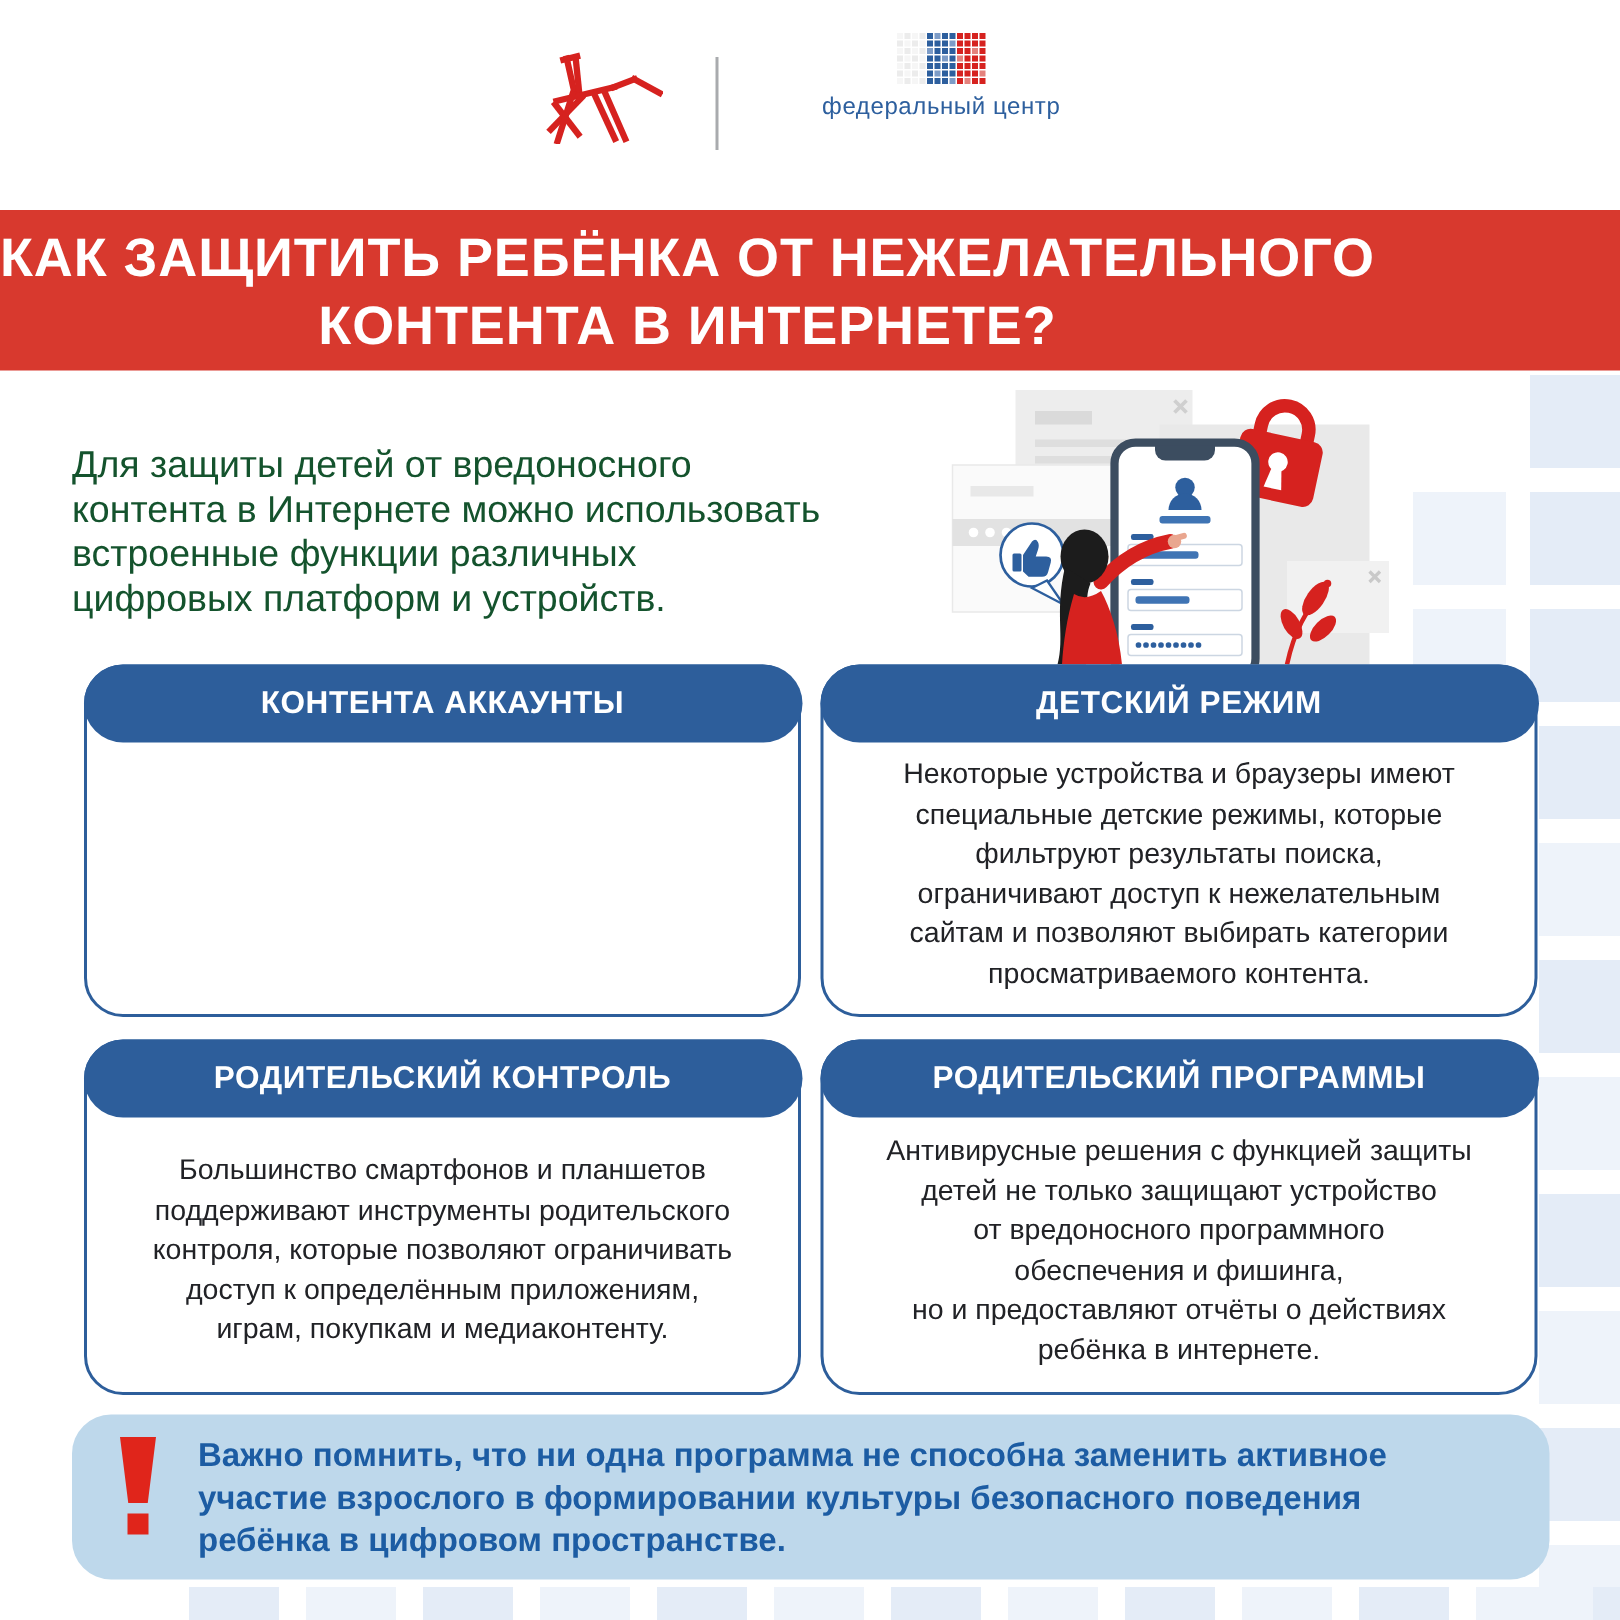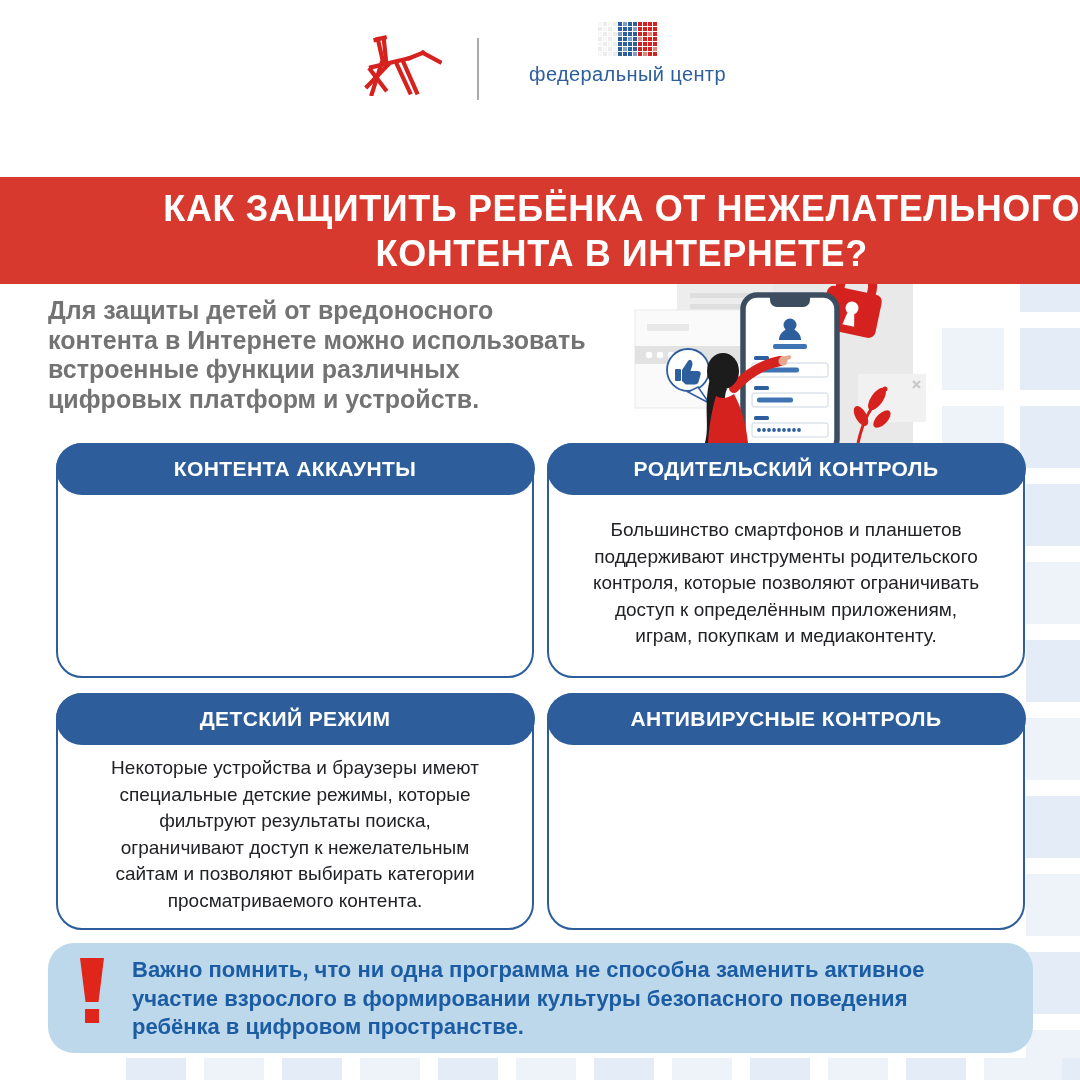--- a/index.html
+++ b/index.html
@@ -9,31 +9,31 @@
   }
   #bg-layer{position:absolute;inset:0;z-index:0;}
   .bg-sq{position:absolute;}
 
   
   .brand-chair{position:absolute;left:358px;top:28px;z-index:2;}
   .brand-divider{position:absolute;left:477px;top:38px;width:2px;height:62px;background:#a9abae;z-index:2;}
   .brand-right{position:absolute;left:505px;top:22px;width:245px;text-align:center;z-index:2;}
   .flag-mosaic{display:grid;grid-template-columns:repeat(12,4px);grid-auto-rows:4px;gap:1px;width:fit-content;margin:0 auto 7px auto;}
   .brand-name{font-size:28px;font-weight:bold;letter-spacing:.6px;color:var(--logo-red);}
-  .brand-subtitle{font-size:20px;margin-top:2px;color:var(--subtitle-blue);letter-spacing:.4px;}
+  .brand-subtitle{font-size:16px;margin-top:2px;color:var(--subtitle-blue);letter-spacing:.4px;}
 
   
   .banner{position:absolute;left:0;top:140px;width:1080px;height:107px;background:var(--banner-red);
-    display:flex;align-items:center;justify-content:flex-end;z-index:2;margin-top:37px;}
+    display:flex;align-items:center;justify-content:flex-start;z-index:2;}
   .banner h1{margin:0;color:#fff;font-size:36px;line-height:45px;font-weight:bold;
     text-align:center;white-space:pre-line;letter-spacing:.6px;}
 
   
-  .intro{position:absolute;left:48px;top:272px;z-index:2;font-weight:bold;font-size:25px;
-    line-height:29.5px;color:#737373;white-space:pre-line;margin-top:24px;}
+  .intro{position:absolute;left:48px;top:272px;z-index:2;font-weight:normal;font-size:25px;
+    line-height:29.5px;color:#14532d;white-space:pre-line;margin-top:24px;}
 
   .illustration{position:absolute;left:630px;top:250px;z-index:1;}
 
   
   .cards{position:absolute;left:56px;top:443px;z-index:2;display:grid;
     grid-template-columns:478px 478px;grid-template-rows:235px 237px;column-gap:13px;row-gap:15px;}
   .card{position:relative;background:#fff;border:2.5px solid var(--card-border-blue);
     border-radius:26px;box-sizing:border-box;}
   .card-header{position:absolute;top:-2.5px;left:-2.5px;right:-2.5px;height:52px;
     background:var(--header-blue);border-radius:26px;display:flex;align-items:center;justify-content:center;
@@ -277,38 +277,44 @@
     <ellipse cx="252" cy="169" rx="5.5" ry="11" fill="#d6221f" transform="rotate(45 252 169)"></ellipse>
     <circle cx="255" cy="139" r="2.5" fill="#d6221f"></circle>
   </g>
 </svg>
 
 <div class="cards">
   <div class="card">
     <div class="card-header">КОНТЕНТА АККАУНТЫ</div>
   </div>
   <div class="card">
-    <div class="card-header">РОДИТЕЛЬСКИЙ КОНТРОЛЬ</div>
-    <div class="card-body">Большинство смартфонов и планшетов
-поддерживают инструменты родительского
-контроля, которые позволяют ограничивать
-доступ к определённым приложениям,
-играм, покупкам и медиаконтенту.</div>
-  </div>
-  <div class="card">
     <div class="card-header">ДЕТСКИЙ РЕЖИМ</div>
     <div class="card-body">Некоторые устройства и браузеры имеют
 специальные детские режимы, которые
 фильтруют результаты поиска,
 ограничивают доступ к нежелательным
 сайтам и позволяют выбирать категории
 просматриваемого контента.</div>
   </div>
   <div class="card">
-    <div class="card-header">АНТИВИРУСНЫЕ КОНТРОЛЬ</div>
+    <div class="card-header">РОДИТЕЛЬСКИЙ КОНТРОЛЬ</div>
+    <div class="card-body">Большинство смартфонов и планшетов
+поддерживают инструменты родительского
+контроля, которые позволяют ограничивать
+доступ к определённым приложениям,
+играм, покупкам и медиаконтенту.</div>
+  </div>
+  <div class="card">
+    <div class="card-header">РОДИТЕЛЬСКИЙ ПРОГРАММЫ</div>
+    <div class="card-body">Антивирусные решения с функцией защиты
+детей не только защищают устройство
+от вредоносного программного
+обеспечения и фишинга,
+но и предоставляют отчёты о действиях
+ребёнка в интернете.</div>
   </div>
 </div>
 
 <div class="note">
   <svg class="note-icon" width="28" height="66" viewBox="0 0 28 66">
     <polygon points="2,0 26,0 20.5,44 7.5,44" fill="#e0251b"></polygon>
     <rect x="7" y="51" width="14" height="14" fill="#e0251b"></rect>
   </svg>
   <p>Важно помнить, что ни одна программа не способна заменить активное
 участие взрослого в формировании культуры безопасного поведения

